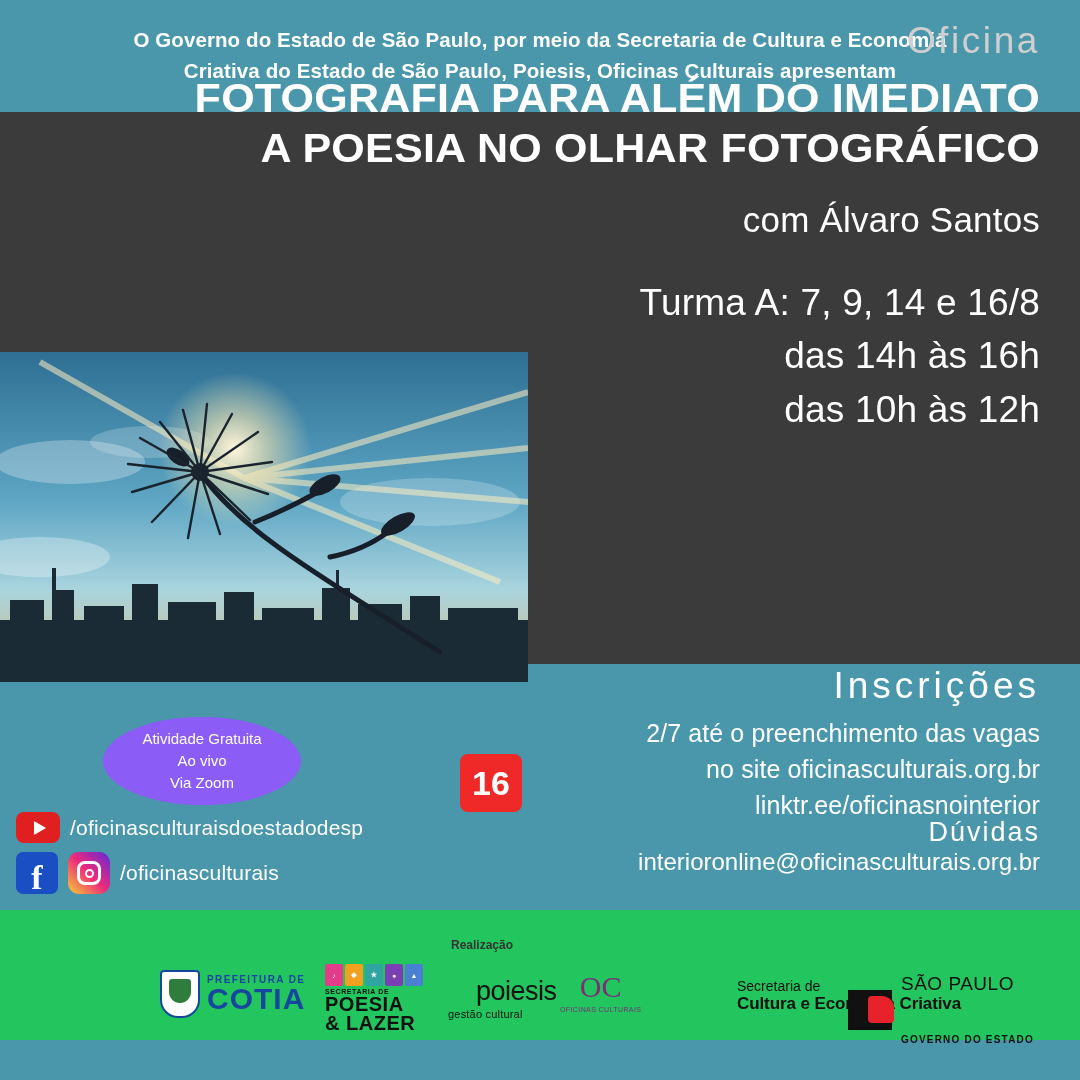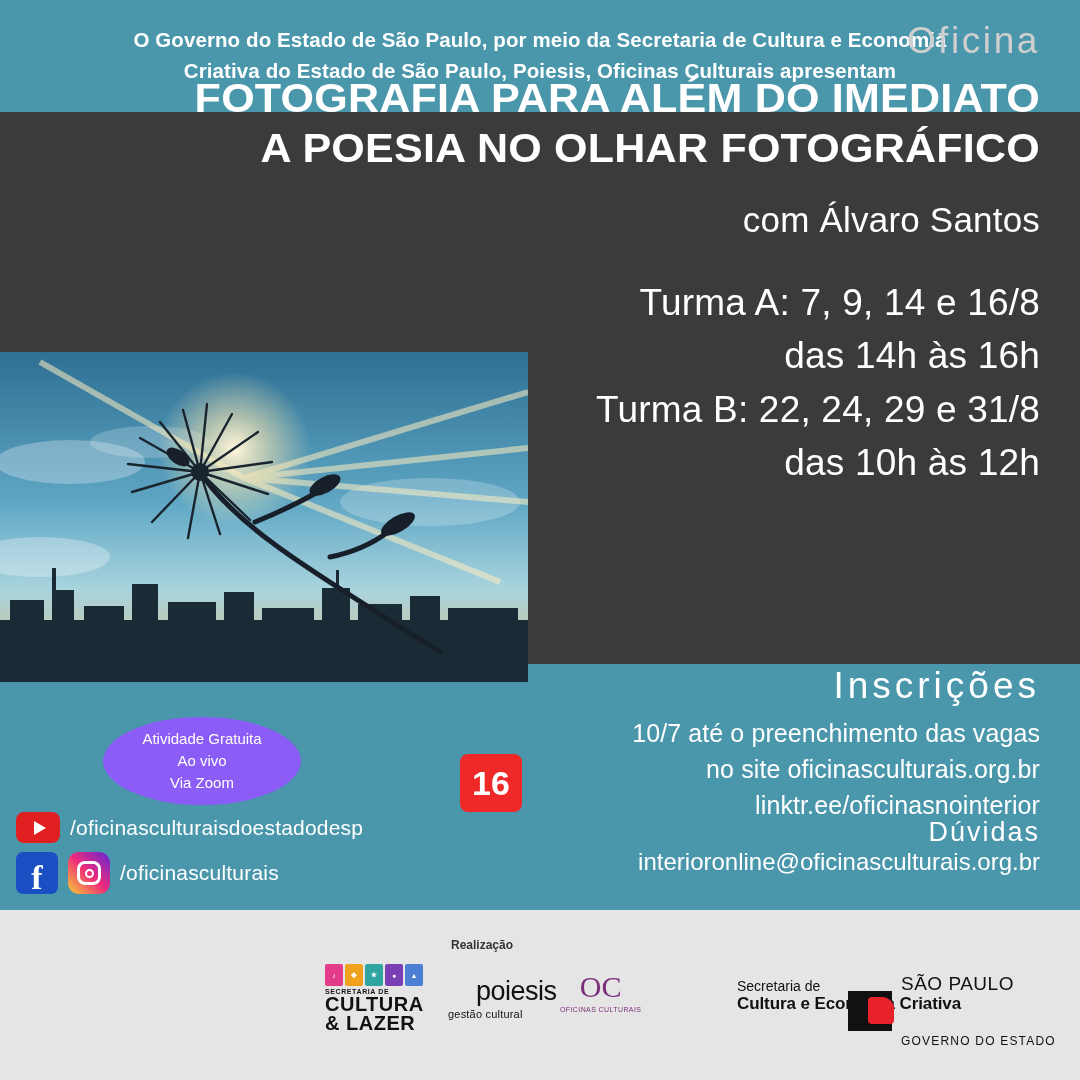--- a/index.html
+++ b/index.html
@@ -105,22 +105,22 @@
   .insc-block p { font-size:25px; font-weight:300; line-height:1.44; letter-spacing:.1px; }
   .duvidas {
     position:absolute; right:40px; top:817px; width:620px; text-align:right;
     color:#ffffff;
   }
   .duvidas .d-title { font-size:27px; font-weight:300; letter-spacing:2px; }
   .duvidas .d-mail { font-size:24px; font-weight:300; }
 
   
   .footer {
-    position:absolute; left:0; top:910px; width:1080px; height:170px;
-    background:#e5e5e5;
+    position:absolute; left:0; top:910px; width:1080px; height:130px;
+    background:#22c55e;
   }
   .realizacao {
     position:absolute; left:451px; top:28px; font-size:12px; color:#333; font-weight:bold;
   }
   .logos { position:absolute; left:0; top:50px; width:1080px; height:110px; }
 
   .logo-cotia { position:absolute; left:160px; top:10px; display:flex; align-items:center; gap:7px; }
   .crest { width:40px; height:48px; background:#ffffff; border:2px solid #16469d;
     border-radius:4px 4px 18px 18px; position:relative; }
   .crest:after { content:""; position:absolute; left:7px; top:7px; width:22px; height:24px;
@@ -144,21 +144,21 @@
 
   .logo-sec { position:absolute; left:737px; top:18px; text-align:left; }
   .sec-1 { font-size:14px; color:#111; }
   .sec-2 { font-size:17px; color:#111; font-weight:bold; letter-spacing:-.1px; }
 
   .logo-sp { position:absolute; left:848px; top:14px; display:flex; align-items:center; gap:9px; }
   .sp-mark { width:44px; height:40px; background:#111; position:relative; }
   .sp-mark:after { content:""; position:absolute; right:-2px; top:6px; width:26px; height:27px;
     background:#e8222a; border-radius:4px 12px 4px 4px; }
   .sp-text .sp-1 { font-size:19px; font-weight:normal; color:#111; letter-spacing:.5px; line-height:1; }
-  .sp-text .sp-2 { font-size:12px; font-weight:normal; color:#111; letter-spacing:1.2px;margin-top:41px; }
+  .sp-text .sp-2 { font-size:10px; font-weight:bold; color:#111; letter-spacing:1.2px;margin-top:41px; }
 </style>
 </head>
 <body>
 
 <div class="poster">
 
   <div class="header">
     <div>O Governo do Estado de São Paulo, por meio da Secretaria de Cultura e Economia</div>
     <div>Criativa do Estado de São Paulo, Poiesis, Oficinas Culturais apresentam</div>
   </div>
@@ -168,21 +168,20 @@
   <div class="title-area">
     <div class="oficina">Oficina</div>
     <div class="t1">FOTOGRAFIA PARA ALÉM DO IMEDIATO</div>
     <div class="t2">A POESIA NO OLHAR FOTOGRÁFICO</div>
     <div class="com">com Álvaro Santos</div>
   </div>
 
   <div class="dates">
     <div>Turma A: 7, 9, 14 e 16/8</div>
     <div>das 14h às 16h</div>
-    <div>Turma B: 22, 24, 29 e 31/8</div>
     <div>das 10h às 12h</div>
   </div>
 
   <div class="photo">
     <svg width="528" height="330" viewBox="0 0 528 330" xmlns="http://www.w3.org/2000/svg">
       <defs>
         <linearGradient id="sky" x1="0" y1="0" x2="0" y2="1">
           <stop offset="0%" stop-color="#2e6f93"></stop>
           <stop offset="45%" stop-color="#5ea6c4"></stop>
           <stop offset="72%" stop-color="#a9d4de"></stop>
@@ -277,45 +276,52 @@
     <span class="ig-icon">
         <span class="sq">
           <span class="dot"></span>
         </span>
       </span>
     <span class="social-text">/oficinasculturais</span>
   </div>
 
   <div class="insc-block">
     <div class="insc-title">Inscrições</div>
-    <p>10/7 até o preenchimento das vagas</p>
+    <p>2/7 até o preenchimento das vagas</p>
     <p>no site oficinasculturais.org.br</p>
     <p>linktr.ee/oficinasnointerior</p>
   </div>
 
   <div class="duvidas">
     <div class="d-title">Dúvidas</div>
     <div class="d-mail">interioronline@oficinasculturais.org.br</div>
   </div>
 
   <div class="footer">
     <div class="realizacao">Realização</div>
     <div class="logos">
 
+      <div class="logo-cotia">
+        <div class="crest"></div>
+        <div class="cotia-text">
+          <div class="t-small">PREFEITURA DE</div>
+          <div class="t-big">COTIA</div>
+        </div>
+      </div>
 
       <div class="logo-cultura">
         <div class="tiles">
           <span class="tile" style="background:#e23c8a">♪</span>
           <span class="tile" style="background:#f0a11d">◆</span>
           <span class="tile" style="background:#2fa4a0">★</span>
           <span class="tile" style="background:#7b3fb5">●</span>
           <span class="tile" style="background:#4a7fd4">▲</span>
         </div>
         <div style="font-size:7px;font-weight:bold;color:#111;letter-spacing:.6px">SECRETARIA DE</div>
-        <div class="cl-text">CULTURA</div>
+        <div class="cl-text">POESIA</div>
         <div class="cl-text small">&amp; LAZER</div>
       </div>
 
       <div class="logo-poiesis">
         <div class="poiesis-main">poiesis</div>
         <div class="poiesis-sub">gestão cultural</div>
       </div>
 
       <div class="logo-oc">
         <div class="oc-mark">OC</div>

